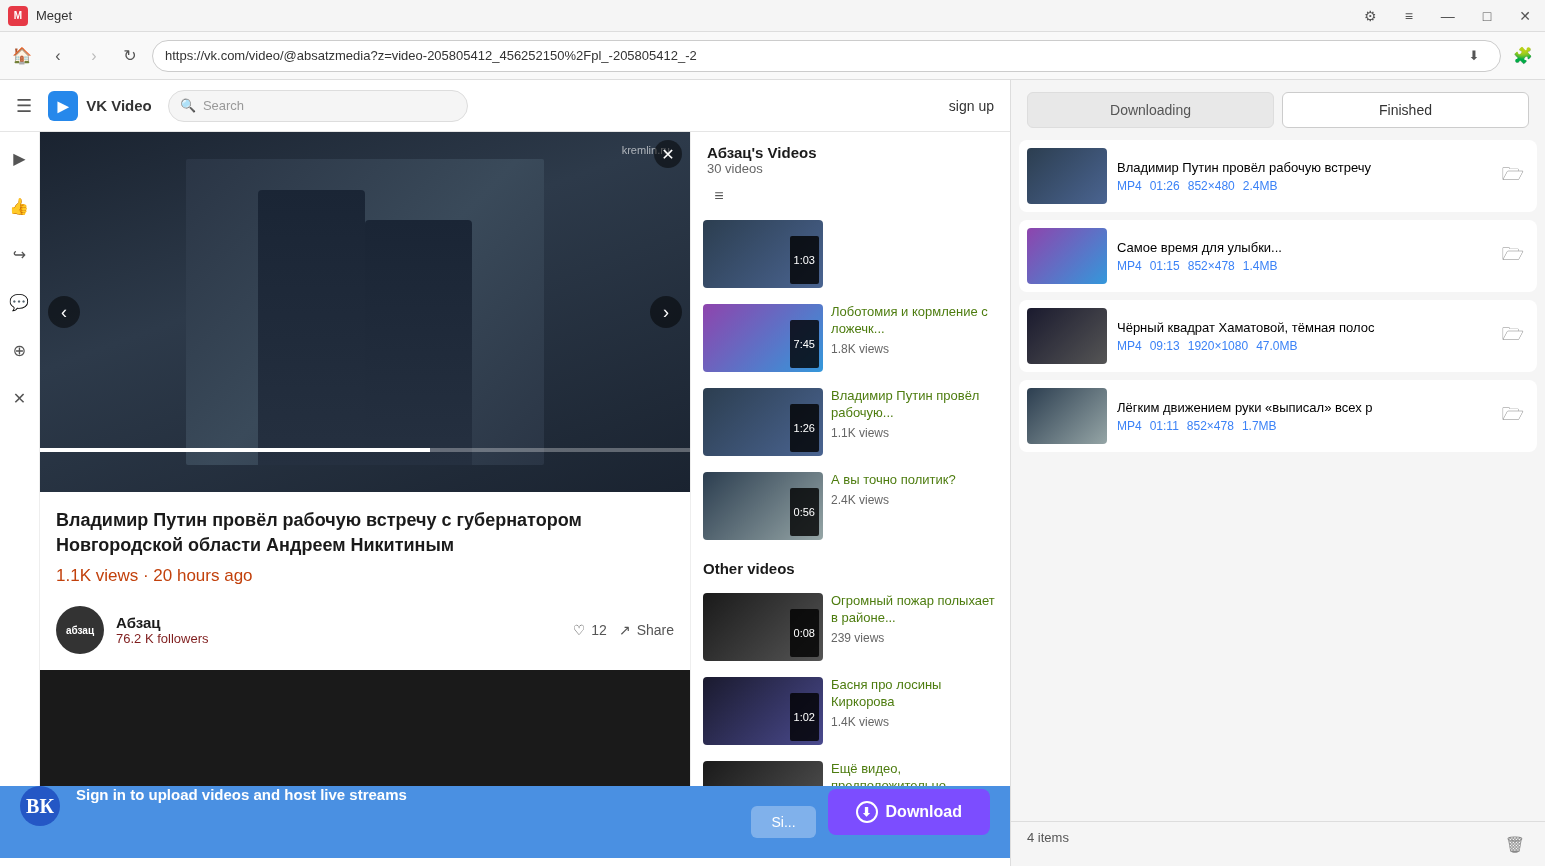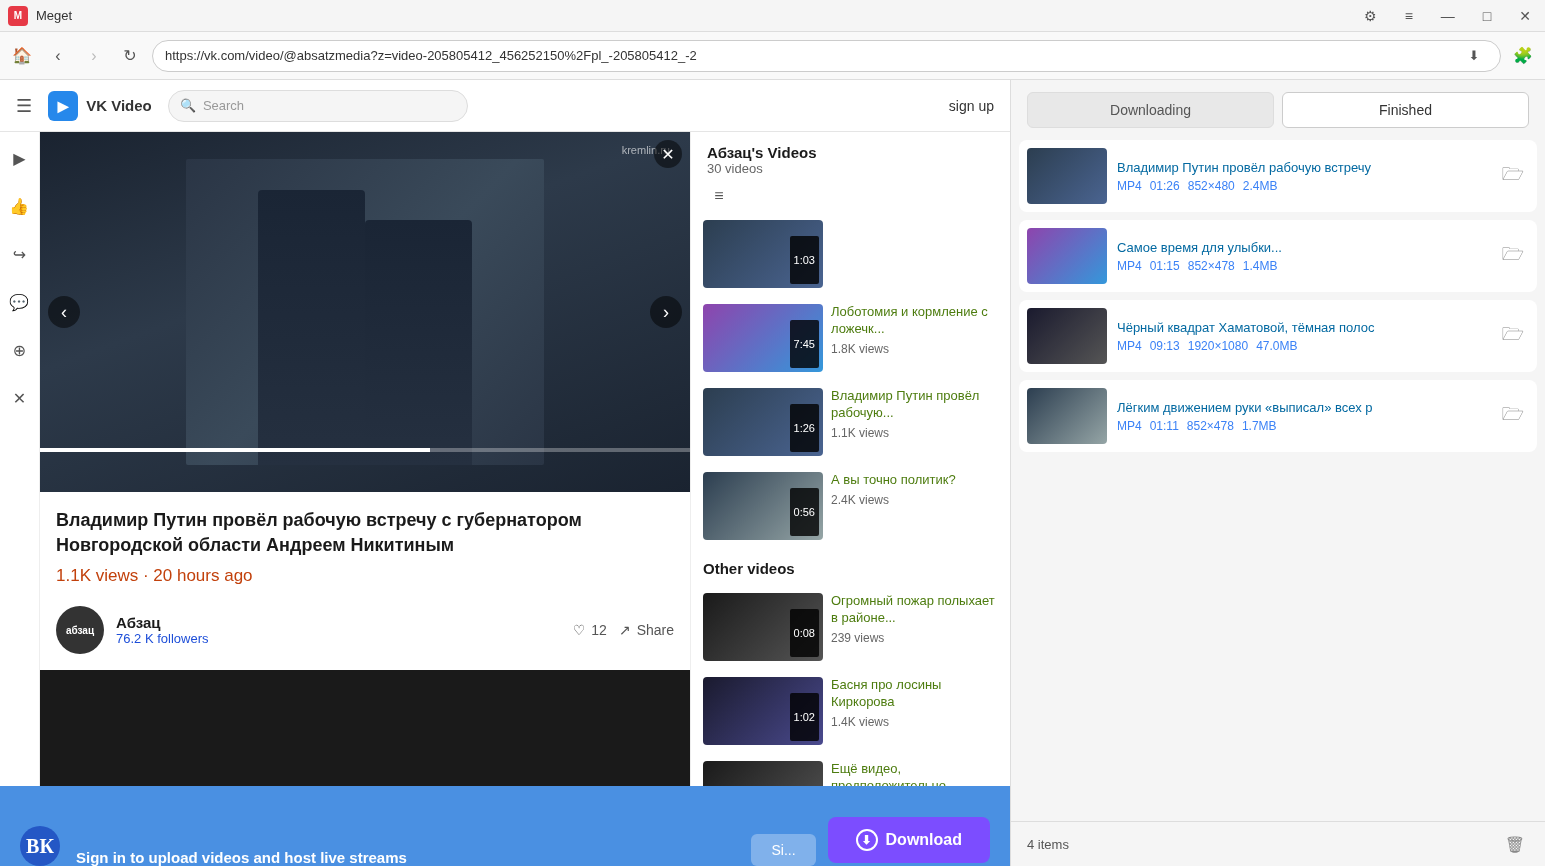--- a/index.html
+++ b/index.html
@@ -105,21 +105,21 @@
     .video-progress-bar { position: absolute; bottom: 40px; left: 0; right: 0; height: 4px; background: rgba(255,255,255,0.3); }
     .video-progress-fill { height: 100%; background: #fff; width: 60%; }
 
     .video-info-section { background: white; padding: 16px; }
     .video-title-main { font-size: 18px; font-weight: 600; color: #1a1a1a; line-height: 1.4; margin-bottom: 8px; }
     .video-meta { font-size: 17px; color: #c2410c; margin-bottom: 20px; }
     .channel-row { display: flex; align-items: center; justify-content: space-between; }
     .channel-info { display: flex; align-items: center; gap: 12px; }
     .channel-avatar { width: 48px; height: 48px; border-radius: 50%; background: #333; display: flex; align-items: center; justify-content: center; color: white; font-size: 13px; font-weight: bold; }
     .channel-name { font-size: 15px; font-weight: 600; color: #1a1a1a; }
-    .channel-followers { font-size: 13px; color: #1d4ed8; }
+    .channel-followers { font-size: 13px; color: #7f1d1d; }
     .video-actions { display: flex; align-items: center; gap: 12px; }
     .action-btn { display: flex; align-items: center; gap: 6px; font-size: 14px; color: #555; cursor: pointer; }
 
     
     .related-sidebar { width: 320px; background: #fff; overflow-y: auto; border-left: 1px solid #eee; }
     .related-header { padding: 12px 16px 4px; }
     .related-channel-title { font-size: 15px; font-weight: 600; color: #1a1a1a; }
     .related-count { font-size: 13px; color: #666; }
     .related-scroll-controls { display: flex; align-items: center; gap: 4px; padding: 4px 16px; }
     .related-scroll-btn { width: 24px; height: 24px; display: flex; align-items: center; justify-content: center; color: #555; cursor: pointer; font-size: 16px; }
@@ -129,24 +129,24 @@
     .thumb-img { width: 100%; height: 100%; background: #555; display: flex; align-items: center; justify-content: center; }
     .thumb-duration { position: absolute; bottom: 4px; right: 4px; background: rgba(0,0,0,0.8); color: white; font-size: 11px; padding: 18px 4px; border-radius: 2px; }
     .related-info { flex: 1; min-width: 0; }
     .related-title { font-size: 13px; font-weight: 500; color: #4d7c0f; line-height: 1.3; margin-bottom: 4px; }
     .related-views { font-size: 12px; color: #666; }
 
     .other-videos-title { font-size: 15px; font-weight: 600; color: #1a1a1a; padding: 12px 12px 8px; }
 
     
     .bottom-banner {
-      height: 80px;
+      height: 72px;
       background: #4a90e2;
       display: flex;
-      align-items: flex-end;
+      align-items: flex-start;
       padding: 0 20px;
       gap: 16px;
       position: relative;
     }
     .vk-circle { width: 40px; height: 40px; background: #2457c5; border-radius: 50%; display: flex; align-items: center; justify-content: center; color: white; font-size: 18px; font-weight: bold; }
     .banner-text { color: white; }
     .banner-main { font-size: 15px; font-weight: 600; }
     .banner-sub { font-size: 13px; opacity: 0.9; }
     .banner-actions { margin-left: auto; display: flex; gap: 12px; align-items: center; }
     .sign-in-btn { background: rgba(255,255,255,0.3); color: white; border: none; padding: 8px 20px; border-radius: 6px; font-size: 14px; cursor: pointer; margin-top: 20px; }
@@ -168,24 +168,24 @@
     
     .download-panel { width: 535px; background: #f5f5f5; display: flex; flex-direction: column; border-left: 1px solid #ddd; }
     .panel-tabs { display: flex; background: #f5f5f5; padding: 12px 16px; gap: 8px; }
     .panel-tab { flex: 1; height: 36px; display: flex; align-items: center; justify-content: center; border-radius: 6px; font-size: 14px; cursor: pointer; border: 1px solid #ddd; background: #e8e8e8; color: #555; }
     .panel-tab.active { background: white; color: #333; font-weight: 500; border-color: #ccc; }
     .download-list { flex: 1; overflow-y: auto; padding: 0 8px; }
     .download-item { display: flex; align-items: center; background: white; border-radius: 8px; margin-bottom: 8px; padding: 8px; gap: 10px; }
     .dl-thumb { width: 80px; height: 56px; border-radius: 4px; background: #555; flex-shrink: 0; overflow: hidden; }
     .dl-thumb-img { width: 100%; height: 100%; background: #333; }
     .dl-info { flex: 1; min-width: 0; }
-    .dl-title { font-size: 13px; font-weight: 500; color: #0369a1; white-space: nowrap; overflow: hidden; text-overflow: ellipsis; margin-bottom: 4px; }
+    .dl-title { font-size: 13px; font-weight: 500; color: #000000; white-space: nowrap; overflow: hidden; text-overflow: ellipsis; margin-bottom: 4px; }
     .dl-meta { font-size: 12px; color: #3b82f6; display: flex; gap: 8px; }
     .dl-action { width: 32px; height: 32px; display: flex; align-items: center; justify-content: center; color: #888; cursor: pointer; font-size: 18px; }
-    .panel-footer { display: flex; align-items: center; justify-content: space-between; padding: 8px 16px; border-top: 1px solid #ddd; background: #f5f5f5; }
+    .panel-footer { display: flex; align-items: flex-start; justify-content: space-between; padding: 8px 16px; border-top: 1px solid #ddd; background: #f5f5f5; }
     .items-count { font-size: 13px; color: #555; }
     .delete-btn { width: 28px; height: 28px; display: flex; align-items: center; justify-content: center; color: #888; cursor: pointer; font-size: 16px; }
 
     
     ::-webkit-scrollbar { width: 6px; }
     ::-webkit-scrollbar-track { background: #f1f1f1; }
     ::-webkit-scrollbar-thumb { background: #ccc; border-radius: 3px; }
 
     
     .thumb-1 { background: linear-gradient(135deg, #2c3e50, #4a6491); }

